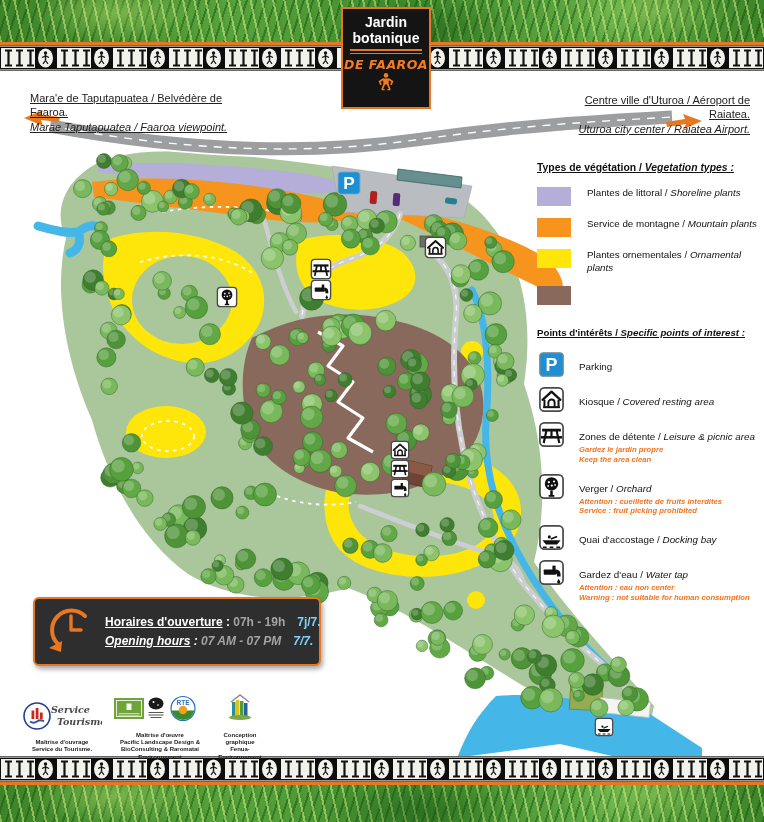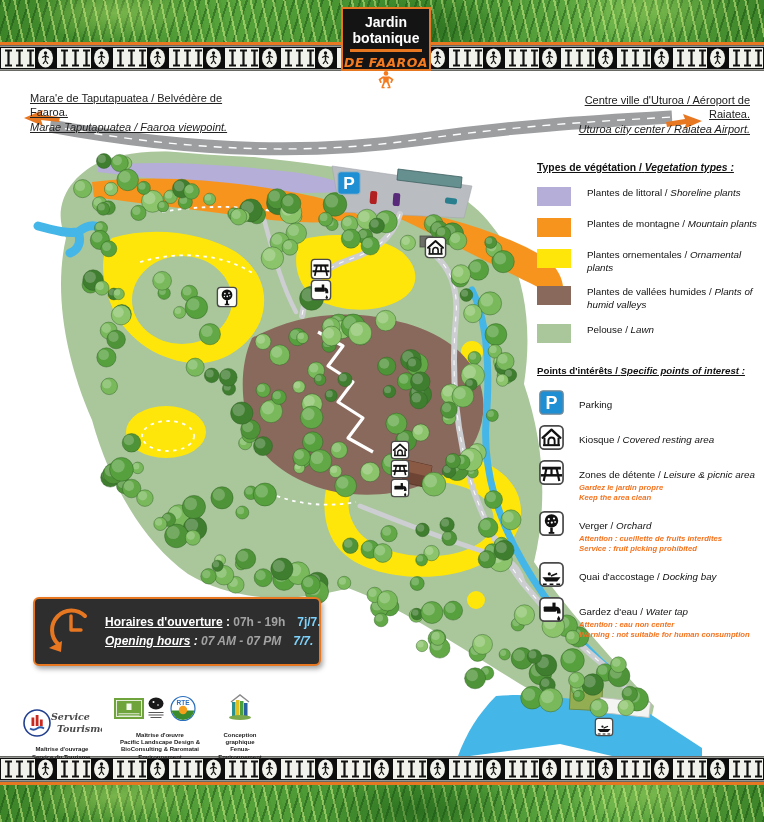--- a/index.html
+++ b/index.html
@@ -16,21 +16,21 @@
       linear-gradient(90deg,#3c8428,#57a33b 30%,#3f8b2c 55%,#63ad45 80%,#3c8428);}
   .fern-top{top:0;height:43px;}
   .fern-bottom{top:785px;height:37px;}
   .rule{position:absolute;left:0;width:764px;height:3px;background:#e87722;z-index:4;}
   .rule-top{top:42px;}
   .rule-bottom{top:782px;}
   .tapa{position:absolute;left:0;width:764px;height:26px;background:#0d0d0d;overflow:hidden;z-index:3;}
   .tapa-top{top:45px;}
   .tapa-bottom{top:756px;}
   
-  .title-box{position:absolute;left:341px;top:7px;width:90px;height:64px;background:#141414;
+  .title-box{position:absolute;left:341px;top:7px;width:90px;height:102px;background:#141414;
     border:2.5px solid #e87722;box-sizing:border-box;z-index:30;display:flex;flex-direction:column;
     align-items:center;justify-content:flex-start;padding-top:6px;}
   .title-line{color:#fff;font-weight:bold;font-size:14px;line-height:1.12;}
   .title-rule{width:72px;height:5px;border-top:2.5px solid #e87722;border-bottom:1.5px solid #e87722;margin:3px 0 2px 0;box-sizing:border-box;}
   .title-sub{color:#f47b20;font-weight:bold;font-style:italic;font-size:12.5px;letter-spacing:.5px;
     font-family:"DejaVu Sans",sans-serif;margin-top:1px;}
   
   .map-wrap{position:absolute;left:0;top:0;width:764px;height:822px;z-index:1;}
   
   .dirlab{position:absolute;font-size:11px;line-height:1.3;color:#222;z-index:6;text-decoration:underline;}
@@ -57,21 +57,21 @@
     border:2.5px solid #e87722;border-radius:6px;box-sizing:border-box;z-index:7;
     display:flex;align-items:center;box-shadow:2px 3px 5px rgba(0,0,0,.35);}
   .hours-clock{flex:none;margin:0 8px 0 10px;}
   .hlines{white-space:nowrap;}
   .hline{font-size:12px;font-weight:bold;color:#fff;margin:5px 0;}
   .hl2{font-style:italic;}
   .hlabel{text-decoration:underline;}
   .hval{color:#a3a3a3;}
   .hdays{color:#7dd3fc;margin-left:12px;}
   
-  .credits{position:absolute;left:22px;top:692px;width:240px;z-index:6;display:flex;align-items:flex-end;gap:12px;}
+  .credits{position:absolute;left:22px;top:692px;width:240px;z-index:6;display:flex;align-items:center;gap:12px;}
   .credit{display:flex;flex-direction:column;align-items:center;}
   .credit-cap{font-size:6px;font-weight:bold;text-align:center;line-height:1.2;color:#222;margin-top:2px;max-width:100px;}
 </style>
 </head>
 <body>
 
 <div class="page">
 
   <div class="fern fern-top"></div>
   <div class="rule rule-top"></div>
@@ -852,33 +852,28 @@
     <div class="leg-title">
       <span>Types de végétation /</span> <span class="en">Vegetation types :</span>
     </div>
     <div id="veg-items">
         <div class="veg-row">
           <span class="swatch" style="background:#b4aed8"></span>
           <span class="leg-label"><span>Plantes de littoral /</span> <i>Shoreline plants</i></span>
         </div>
         <div class="veg-row">
           <span class="swatch" style="background:#f7941e"></span>
-          <span class="leg-label"><span>Plantes de montagne /</span> <i>Mountain plants</i></span>
+          <span class="leg-label"><span>Service de montagne /</span> <i>Mountain plants</i></span>
         </div>
         <div class="veg-row">
           <span class="swatch" style="background:#ffe60a"></span>
           <span class="leg-label"><span>Plantes ornementales /</span> <i>Ornamental plants</i></span>
         </div>
         <div class="veg-row">
           <span class="swatch" style="background:#8a695d"></span>
-          <span class="leg-label"><span>Plantes de vallées humides /</span> <i>Plants of humid valleys</i></span>
-        </div>
-        <div class="veg-row">
-          <span class="swatch" style="background:#aac69b"></span>
-          <span class="leg-label"><span>Pelouse /</span> <i>Lawn</i></span>
         </div>
       </div>
 
     <div class="poi-sec">
       <div class="leg-title poi-title">
         <span>Points d'intérêts /</span> <span class="en">Specific points of interest :</span>
       </div>
       <div id="poi-items">
           <div class="poi-row">
             <span class="poi-ico">

